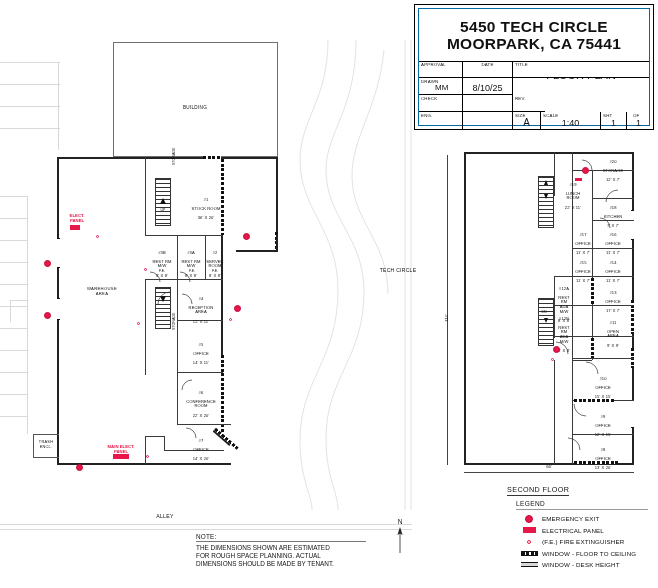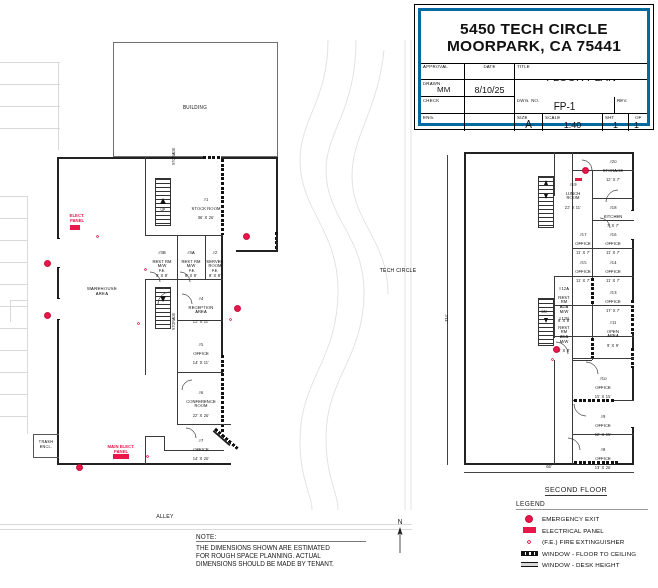--- a/index.html
+++ b/index.html
@@ -1,21 +1,21 @@
 <!DOCTYPE html>
 <html><head>
 <meta charset="utf-8">
 <style>
   html,body{margin:0;padding:0;background:#ffffff;}
   body{width:658px;height:588px;position:relative;overflow:hidden;
        font-family:"Liberation Sans","DejaVu Sans",sans-serif;color:#111;}
   .abs{position:absolute;}
   
   #title-block{left:414px;top:4px;width:240px;height:126px;border:1px solid #000;box-sizing:border-box;}
-  #title-block .inner{position:absolute;left:3px;top:3px;right:3px;bottom:3px;border:3px solid #0369a1;box-sizing:border-box;}
+  #title-block .inner{position:absolute;left:3px;top:3px;right:3px;bottom:3px;border:1px solid #0369a1;box-sizing:border-box;}
   #tb-heading{position:absolute;left:0;top:0;right:0;height:52px;display:flex;flex-direction:column;
               align-items:center;justify-content:center;border-bottom:1px solid #000;}
   #tb-heading div{font-size:15.5px;font-weight:bold;letter-spacing:.3px;line-height:17px;}
   .tb-row{position:absolute;left:0;right:0;display:flex;}
   .tb-cell{border-right:1px solid #000;border-bottom:1px solid #000;box-sizing:border-box;position:relative;
            padding:1px 2px;overflow:hidden;}
   .tb-cell:last-child{border-right:none;}
   .tb-lab{font-size:4.4px;letter-spacing:.2px;line-height:5px;}
   .tb-val{font-size:9px;text-align:center;line-height:11px;}
   .tb-val.big{font-size:10px;}
@@ -420,21 +420,21 @@
       <path d="M8 186 A12 12 0 0 1 20 198"></path>
       <path d="M38 206 A12 12 0 0 1 50 218"></path>
       <path d="M26 248 A12 12 0 0 0 38 260"></path>
       <path d="M20 282 A12 12 0 0 1 32 294"></path>
     </g>
   </svg>
 
   <div class="abs" style="left:2px;top:322px;width:170px;height:1px;background:#444;"></div>
   <div class="abs dim" style="left:62px;top:314px;width:50px;">66'</div>
 
-  <div class="abs" style="left:45px;top:328px;width:100px;text-align:right;">
+  <div class="abs" style="left:45px;top:328px;width:100px;text-align:left;">
     <span class="secfloor-cap">SECOND FLOOR</span>
   </div>
 </div>
 
 <div class="abs" id="title-block">
   <div class="inner">
     <div id="tb-heading">
       <div>5450 TECH CIRCLE</div>
       <div>MOORPARK, CA 75441</div>
     </div>
@@ -465,24 +465,20 @@
         <div class="tb-val big" style="margin-top:-9px;font-size:11px;">FLOOR PLAN</div>
       </div>
     </div>
 
     <div class="tb-row" style="top:86px;height:17px;">
       <div class="tb-cell" style="width:44px;">
         <div class="tb-lab">CHECK</div>
         <div class="tb-val"></div>
       </div>
       <div class="tb-cell" style="width:50px;"></div>
-      <div class="tb-cell" style="flex:1;">
-        <div class="tb-lab">DWG. NO.</div>
-        <div class="tb-val big" style="margin-top:-2px;">FP-1</div>
-      </div>
       <div class="tb-cell" style="width:32px;">
         <div class="tb-lab">REV.</div>
         <div class="tb-val"></div>
       </div>
     </div>
 
     <div class="tb-row" style="top:103px;height:17px;">
       <div class="tb-cell" style="width:44px;border-bottom:none;">
         <div class="tb-lab">ENG.</div>
         <div class="tb-val"></div>

